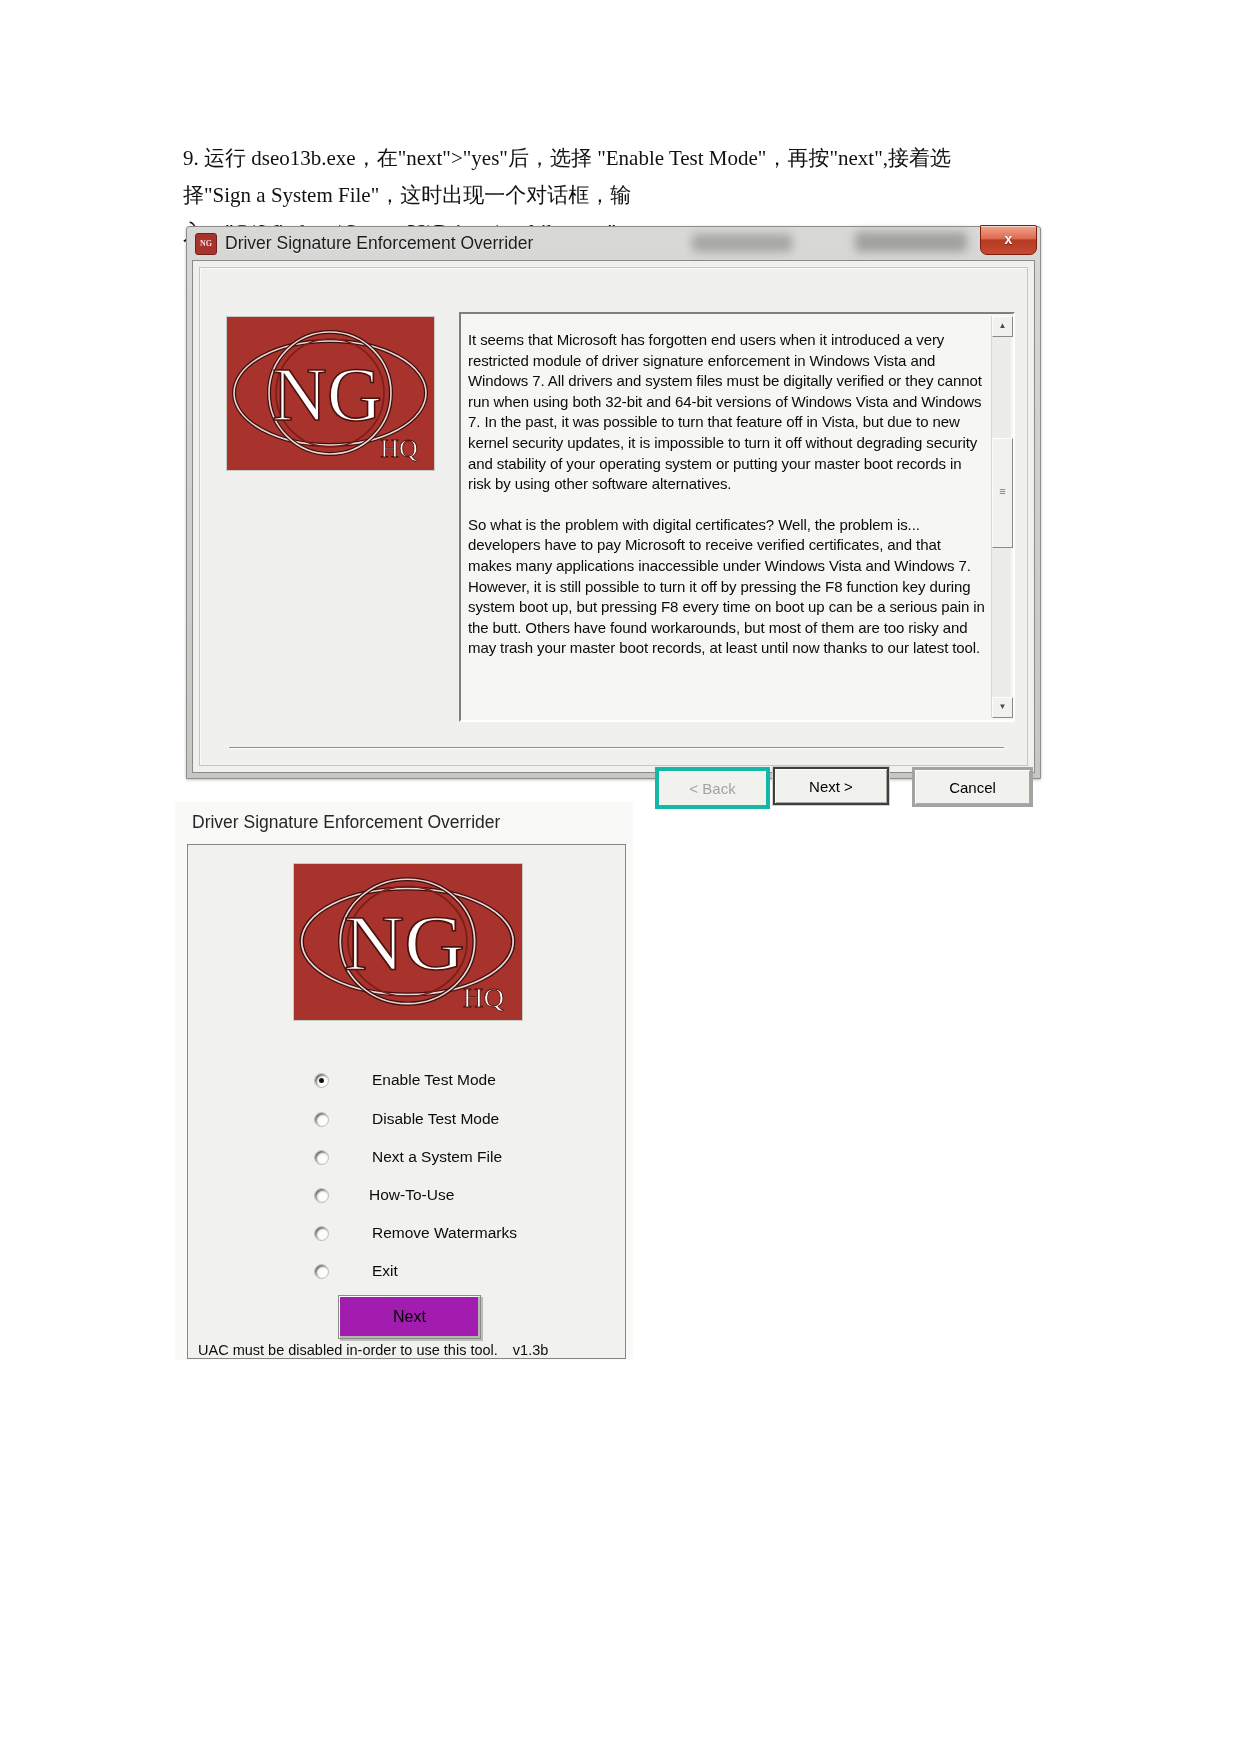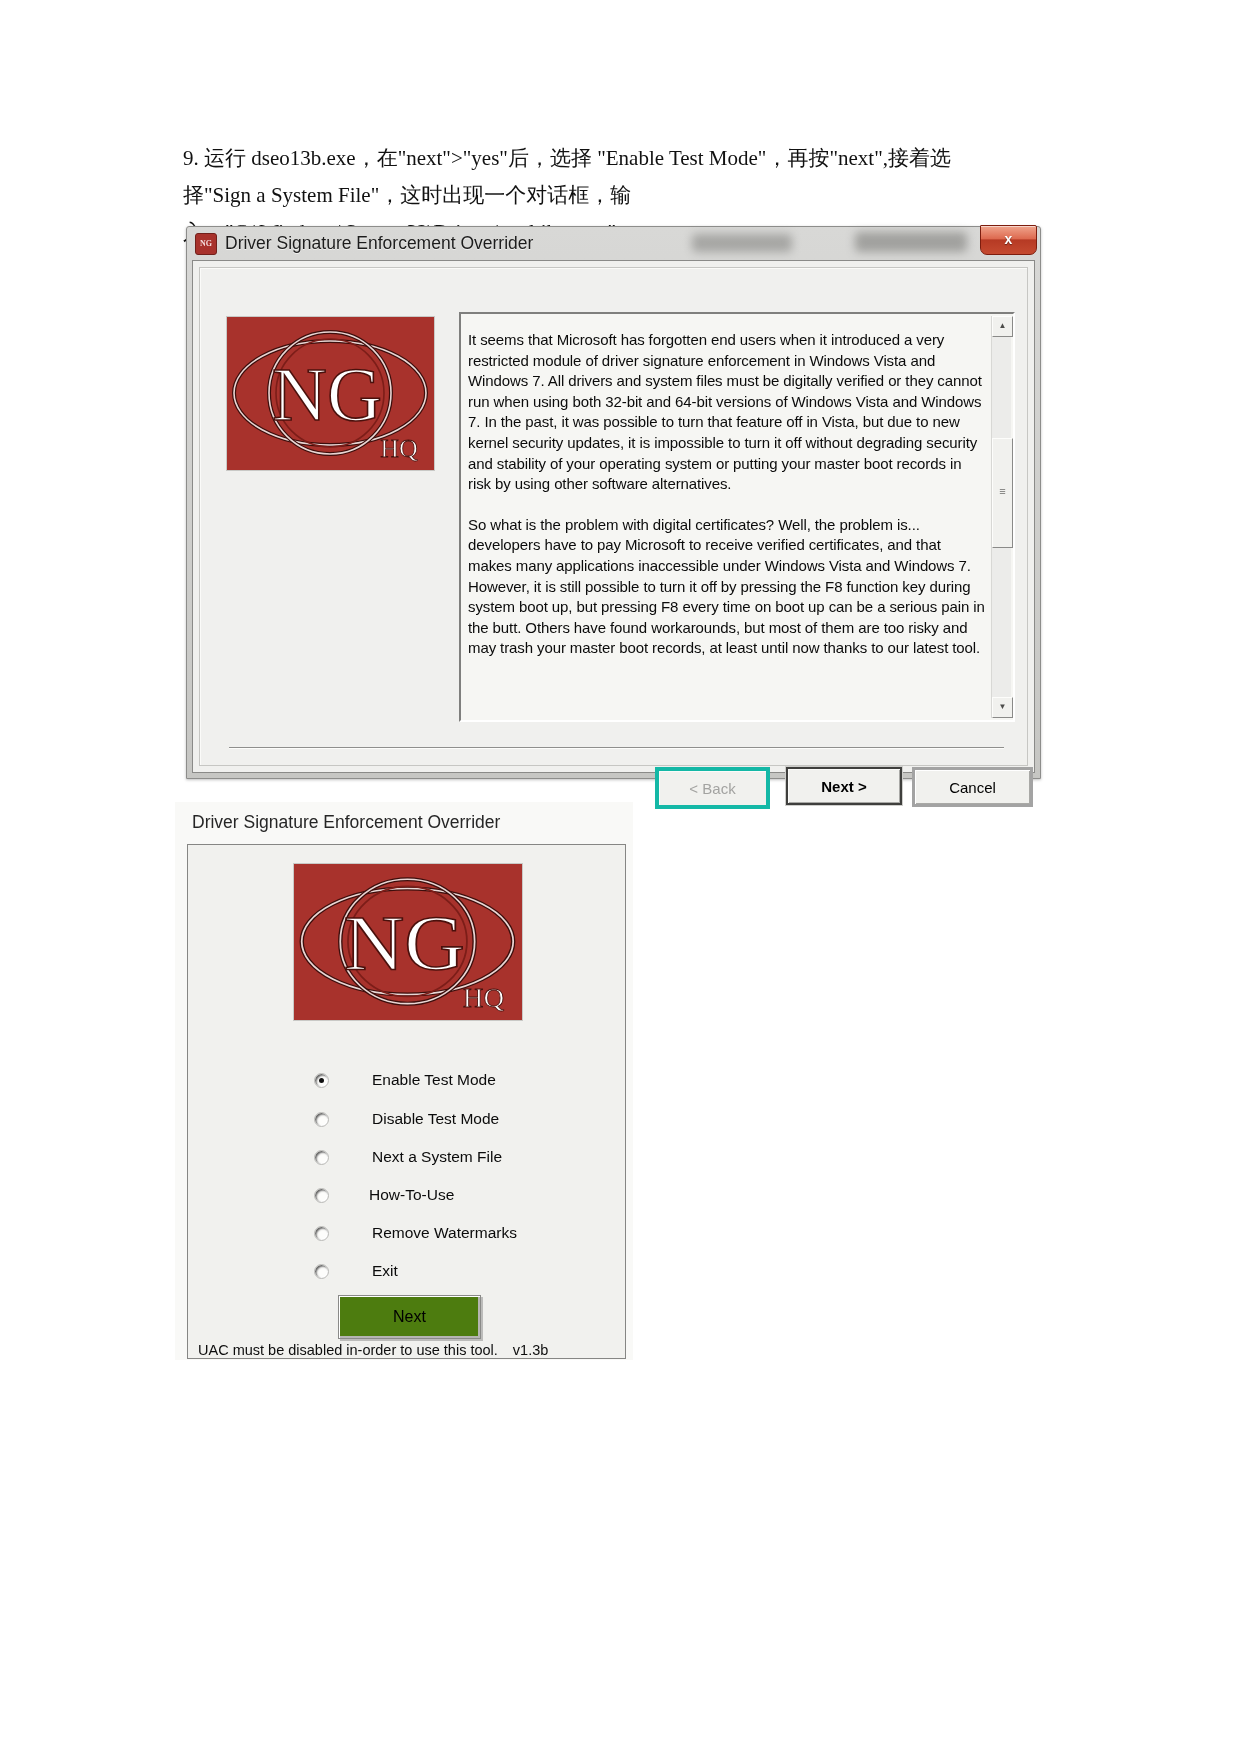--- a/index.html
+++ b/index.html
@@ -56,39 +56,39 @@
             border:1px solid;border-color:#fdfdfb #8a8a88 #8a8a88 #fdfdfb;
             color:#6e6e6c;font-size:11px;text-align:center;line-height:104px;}
 
   .separator{position:absolute;left:36px;right:30px;top:486px;height:0;
              border-top:1px solid #8f8f8d;border-bottom:1px solid #fdfdfb;}
   .btn{position:absolute;top:506px;height:34px;background:#f1f1ee;font-size:15px;
        display:flex;align-items:center;justify-content:center;color:#000;
        font-family:"Liberation Sans",sans-serif;cursor:default;}
   .btn-back{left:462px;width:107px;color:#a3a3a1;border:4px solid #14b8a6;
             box-shadow:inset 1px 1px 0 #fbfbf9;}
-  .btn-next1{left:593px;width:112px;border:2px solid #3f3f3d;
-             box-shadow:inset 1px 1px 0 #fbfbf9, inset -1px -1px 0 #a9a9a6, 0 0 0 1px #cfcfcc;font-weight:bold;}
+  .btn-next1{left:580px;width:112px;border:2px solid #3f3f3d;
+             box-shadow:inset 1px 1px 0 #fbfbf9, inset -1px -1px 0 #a9a9a6, 0 0 0 1px #cfcfcc;}
   .btn-cancel{left:719px;width:115px;border:3px solid #a3a3a3;
               box-shadow:inset 1px 1px 0 #ffffff, inset -1px -1px 0 #a9a9a6;}
 
   
   .shot2{position:absolute;left:175px;top:802px;width:458px;height:558px;background:#f9f9f7;}
   .shot2-title{position:absolute;left:17px;top:10px;font-size:17.5px;color:#262626;white-space:nowrap;}
   .box2{position:absolute;left:12px;top:42px;width:437px;height:513px;
         border:1px solid #868684;background:#f1f1ee;overflow:hidden;}
   .logo2{left:105px;top:18px;width:228px;height:156px;}
   .radio-row{position:absolute;left:126px;height:20px;display:flex;align-items:center;gap:11px;}
   .radio-circle{width:13px;height:13px;border-radius:50%;background:#fdfdfb;flex:0 0 auto;position:relative;
                 box-shadow:inset 1.5px 1.5px 2px rgba(70,70,70,.85), inset -1px -1px 1px #ffffff;
                 border:1px solid #b9b9b6;}
   .radio-circle.checked::after{content:"";position:absolute;left:4px;top:4px;width:5px;height:5px;
                 border-radius:50%;background:#111;}
   .radio-label{font-size:15.5px;color:#0b0b0b;margin-left:32px;}
-  .btn-next2{position:absolute;left:150px;top:450px;width:141px;height:42px;background:#4d7c0f;
+  .btn-next2{position:absolute;left:150px;top:450px;width:141px;height:42px;background:#a21caf;
              border:1px solid #8a8a88;box-shadow:inset 1px 1px 0 #ffffff, inset -2px -2px 0 #b5b5b2, 2px 2px 0 rgba(90,90,90,.35);
              font-size:16px;display:flex;align-items:center;justify-content:center;color:#000;cursor:default;}
   .footer2{position:absolute;left:10px;right:0;top:497px;text-align:left;font-size:14.5px;
            color:#0d0d0d;white-space:nowrap;}
   .footer2 .ver{margin-left:15px;}
 </style>
 </head>
 <body>
 
 <div class="page">

